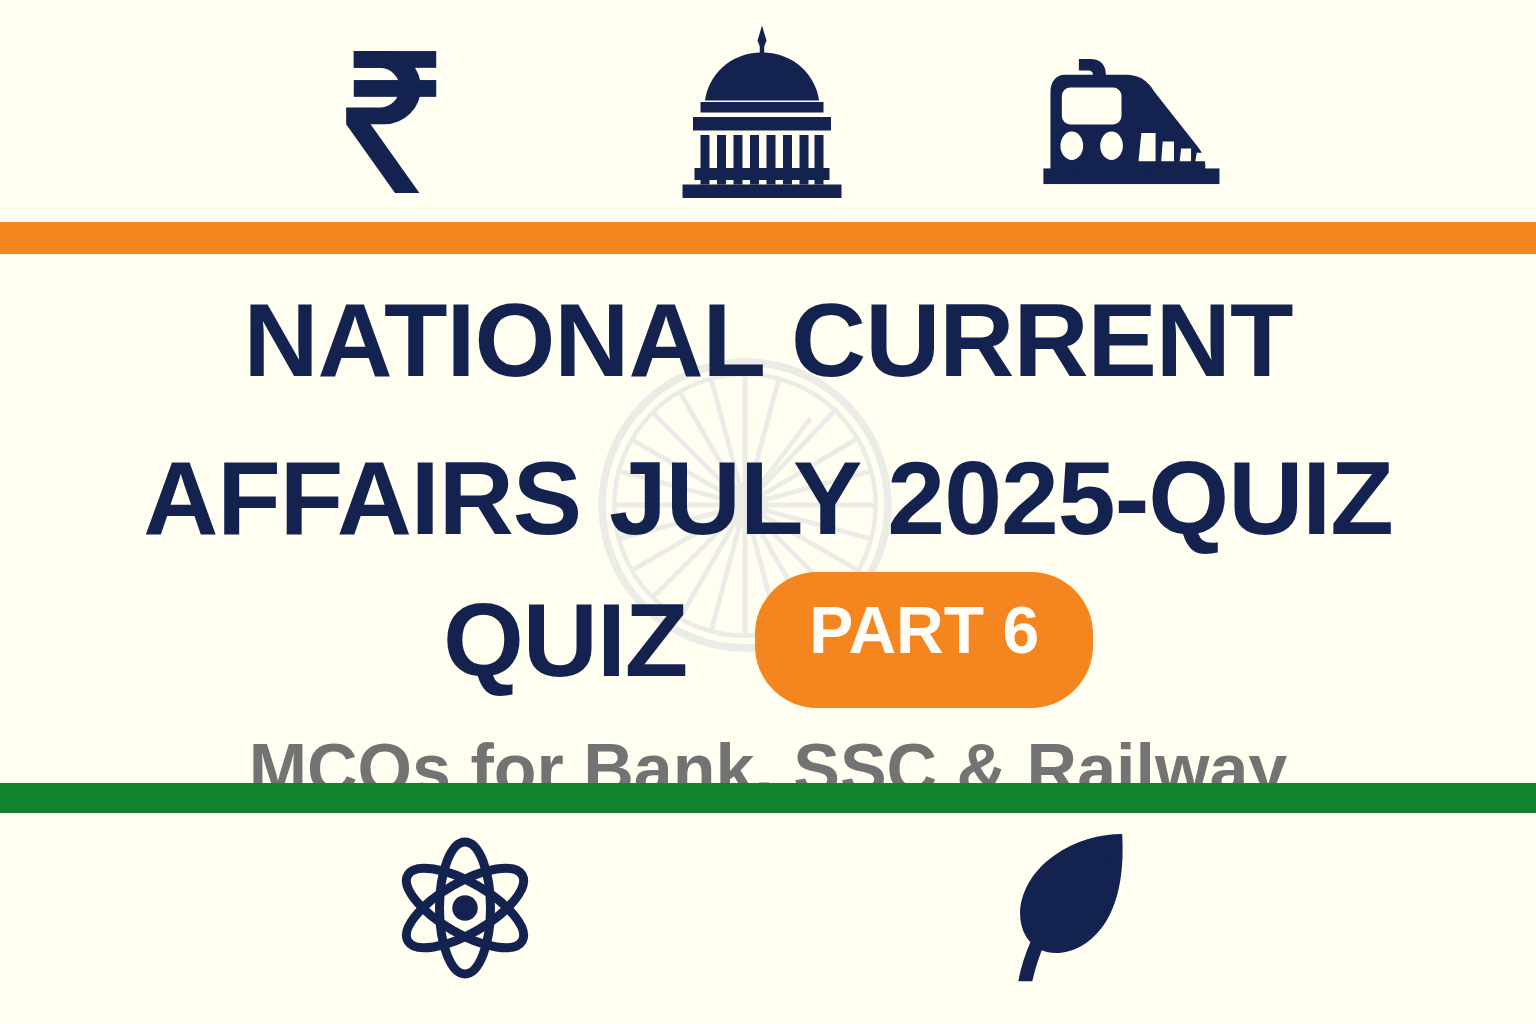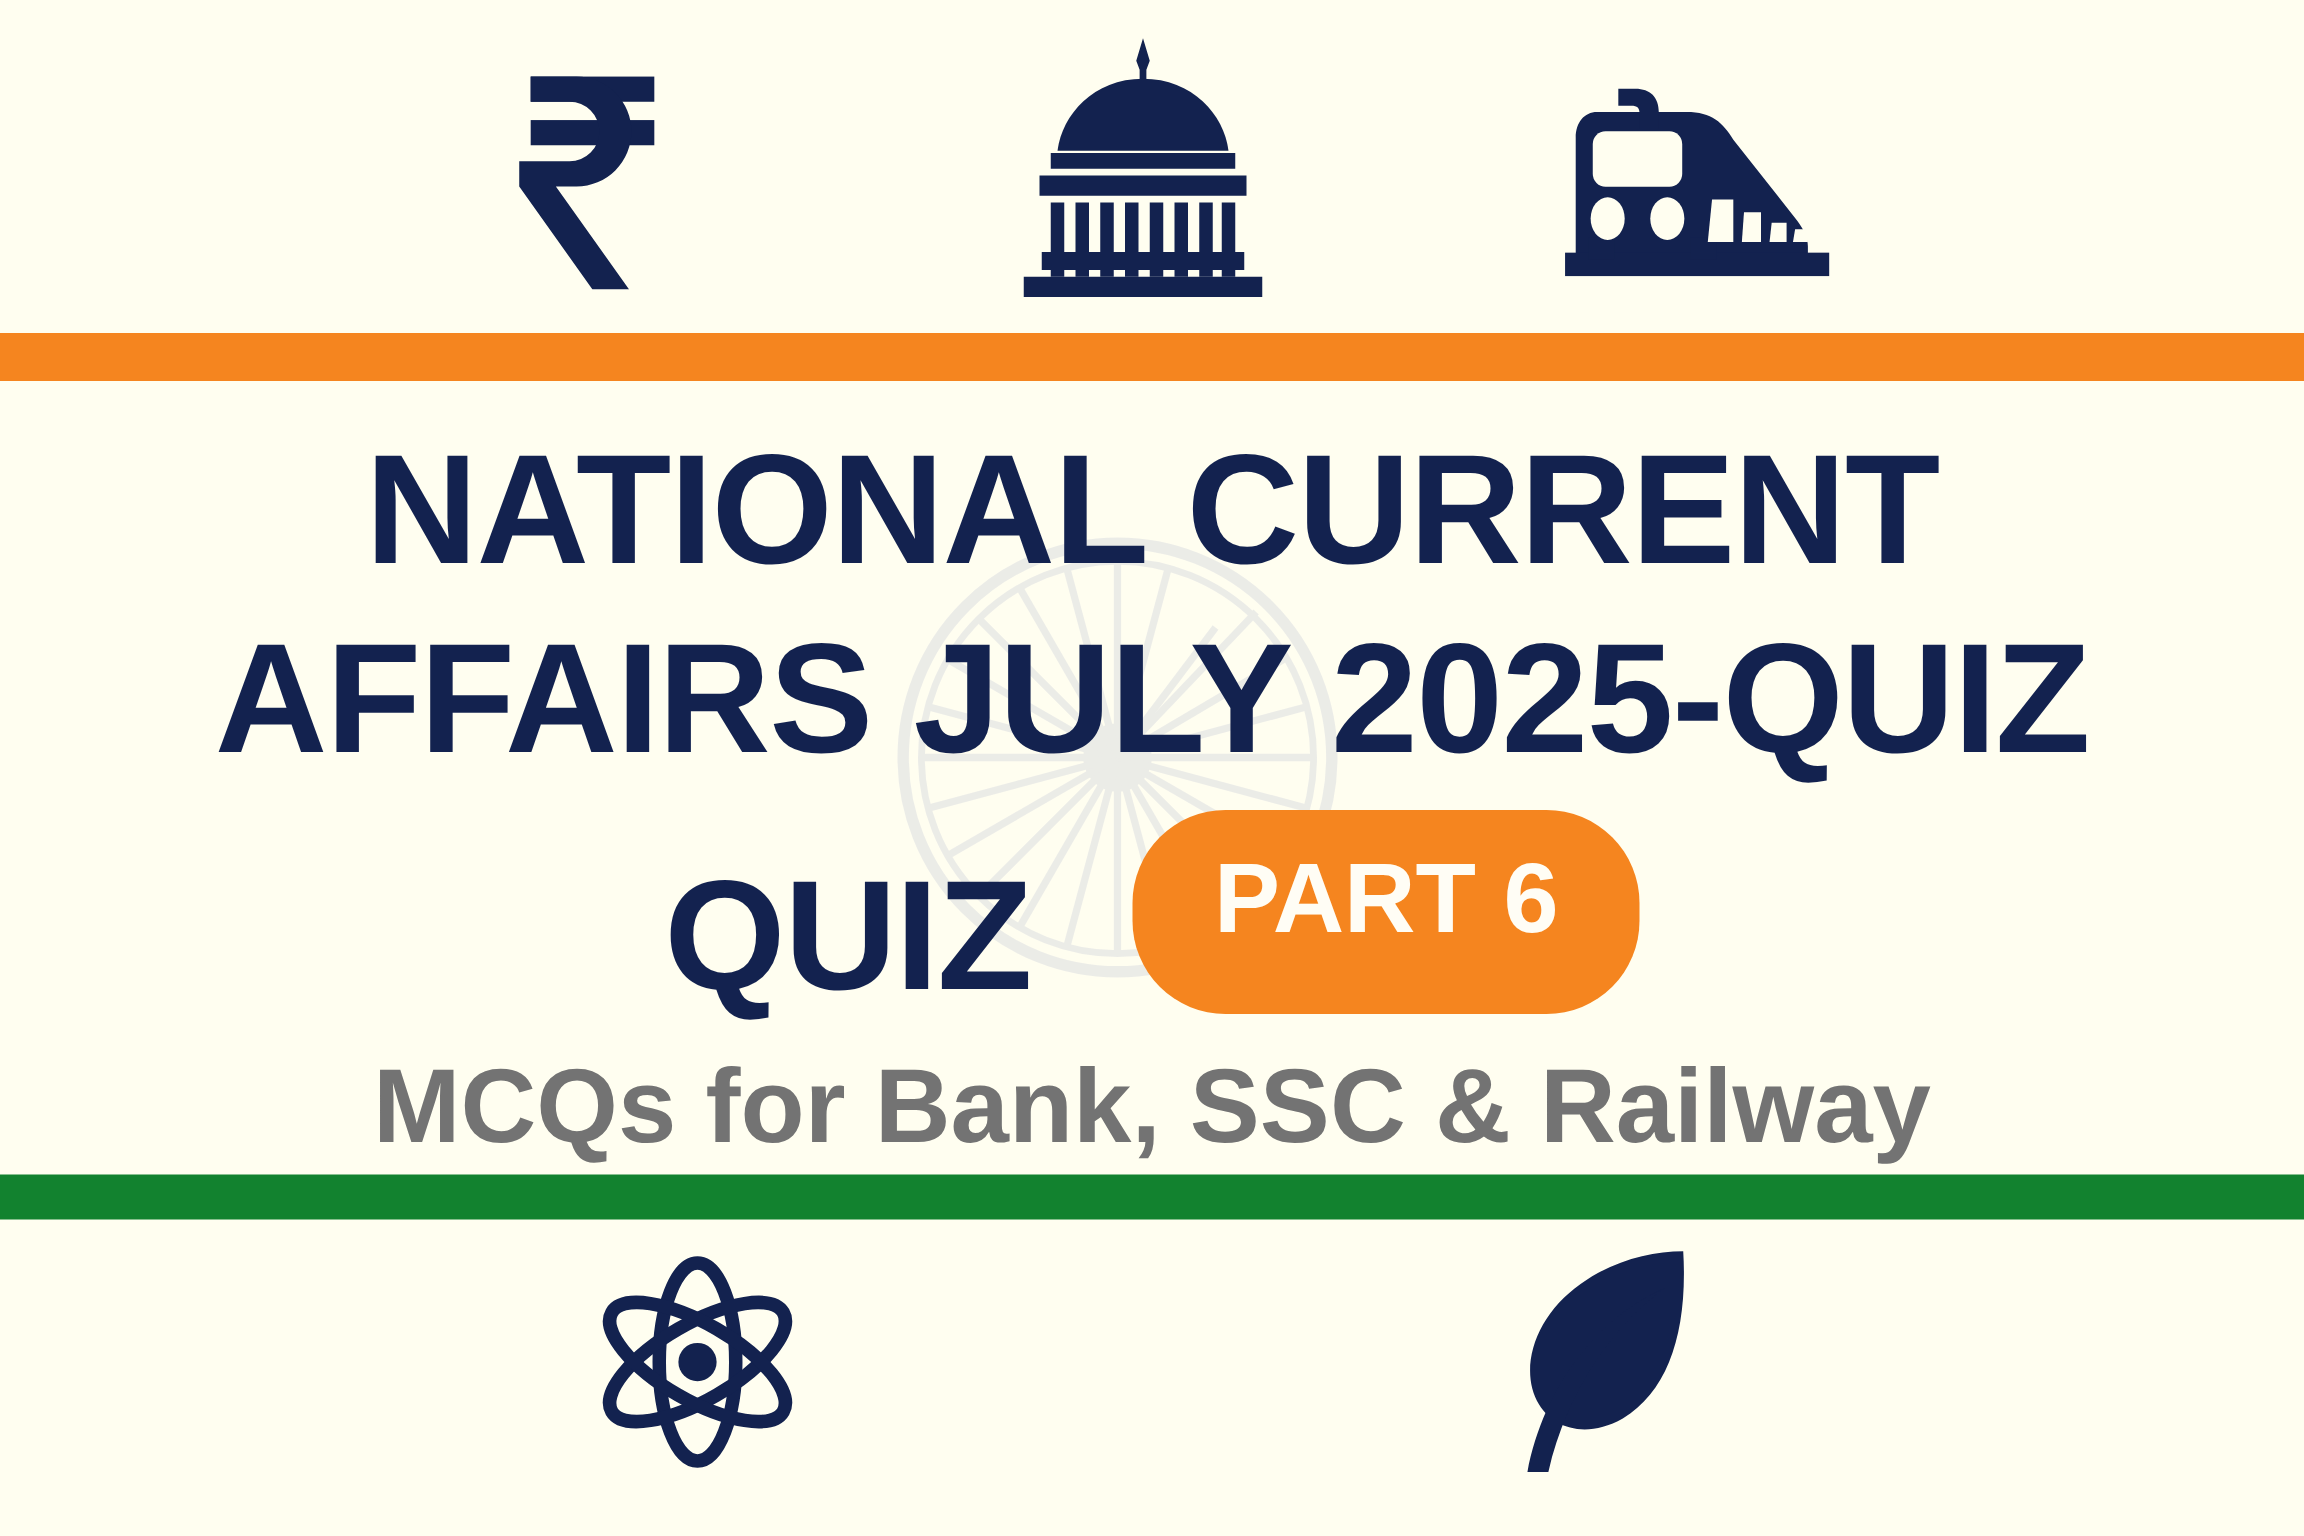--- a/index.html
+++ b/index.html
@@ -87,25 +87,25 @@
     color: #13224F;
     font-weight: bold;
     font-size: 104px;
     letter-spacing: -1px;
     line-height: 1.0;
     white-space: nowrap;
     text-align: center;
     font-family: "Liberation Sans", sans-serif;
   }
   .title-line-1 { margin-top: 34px; }
-  .title-line-2 { margin-top: 22px; }
+  .title-line-2 { margin-top: 54px; }
 
   .quiz-row {
     display: flex;
-    align-items: flex-end;
+    align-items: center;
     justify-content: center;
     margin-top: 22px;
     gap: 68px;
   }
 
   .quiz-word {
     color: #13224F;
     font-weight: bold;
     font-size: 104px;
     line-height: 1.0;

